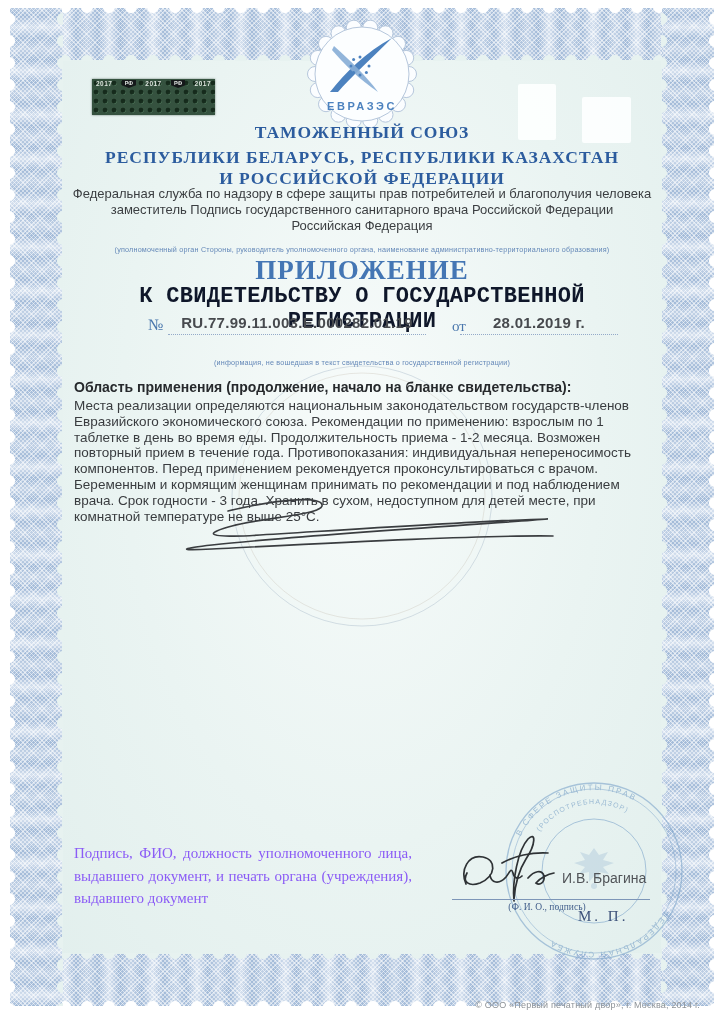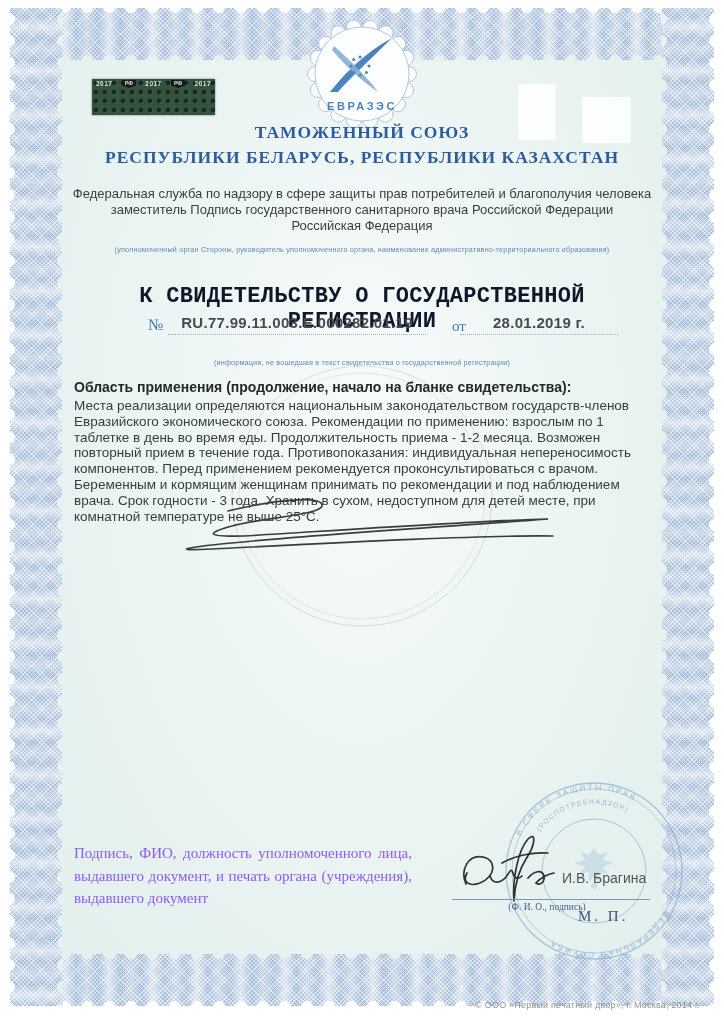--- a/index.html
+++ b/index.html
@@ -148,25 +148,27 @@
       <span class="rf-badge">РФ</span>
       <span class="holo-year">2017</span>
     </div>
   </div>
 
   <div class="patch patch1"></div>
   <div class="patch patch2"></div>
 
   <div class="ctr union" style="top:122px;">ТАМОЖЕННЫЙ СОЮЗ</div>
   <div class="ctr union" style="top:147px;">РЕСПУБЛИКИ БЕЛАРУСЬ, РЕСПУБЛИКИ КАЗАХСТАН</div>
+  <div class="ctr union" style="top:168px;">И РОССИЙСКОЙ ФЕДЕРАЦИИ</div>
   <div class="ctr authority" style="top:186px;">Федеральная служба по надзору в сфере защиты прав потребителей и благополучия человека</div>
   <div class="ctr authority" style="top:202px;">заместитель Подпись государственного санитарного врача Российской Федерации</div>
   <div class="ctr authority" style="top:218px;text-align:center;">Российская Федерация</div>
   <div class="ctr microcap" style="top:245px;">(уполномоченный орган Стороны, руководитель уполномоченного органа, наименование административно-территориального образования)</div>
 
+  <div class="ctr doc-title1" style="top:255px;">ПРИЛОЖЕНИЕ</div>
   <div class="ctr doc-title2" style="top:284px;">К СВИДЕТЕЛЬСТВУ О ГОСУДАРСТВЕННОЙ РЕГИСТРАЦИИ</div>
 
   <div class="numrow">
     <span class="no-label">№</span>
     <span class="dotline dl1">RU.77.99.11.003.E.000282.01.19</span>
     <span class="ot-label">от</span>
     <span class="dotline dl2">28.01.2019 г.</span>
   </div>
   <div class="ctr microcap" style="top:358px;">(информация, не вошедшая в текст свидетельства о государственной регистрации)</div>
 

